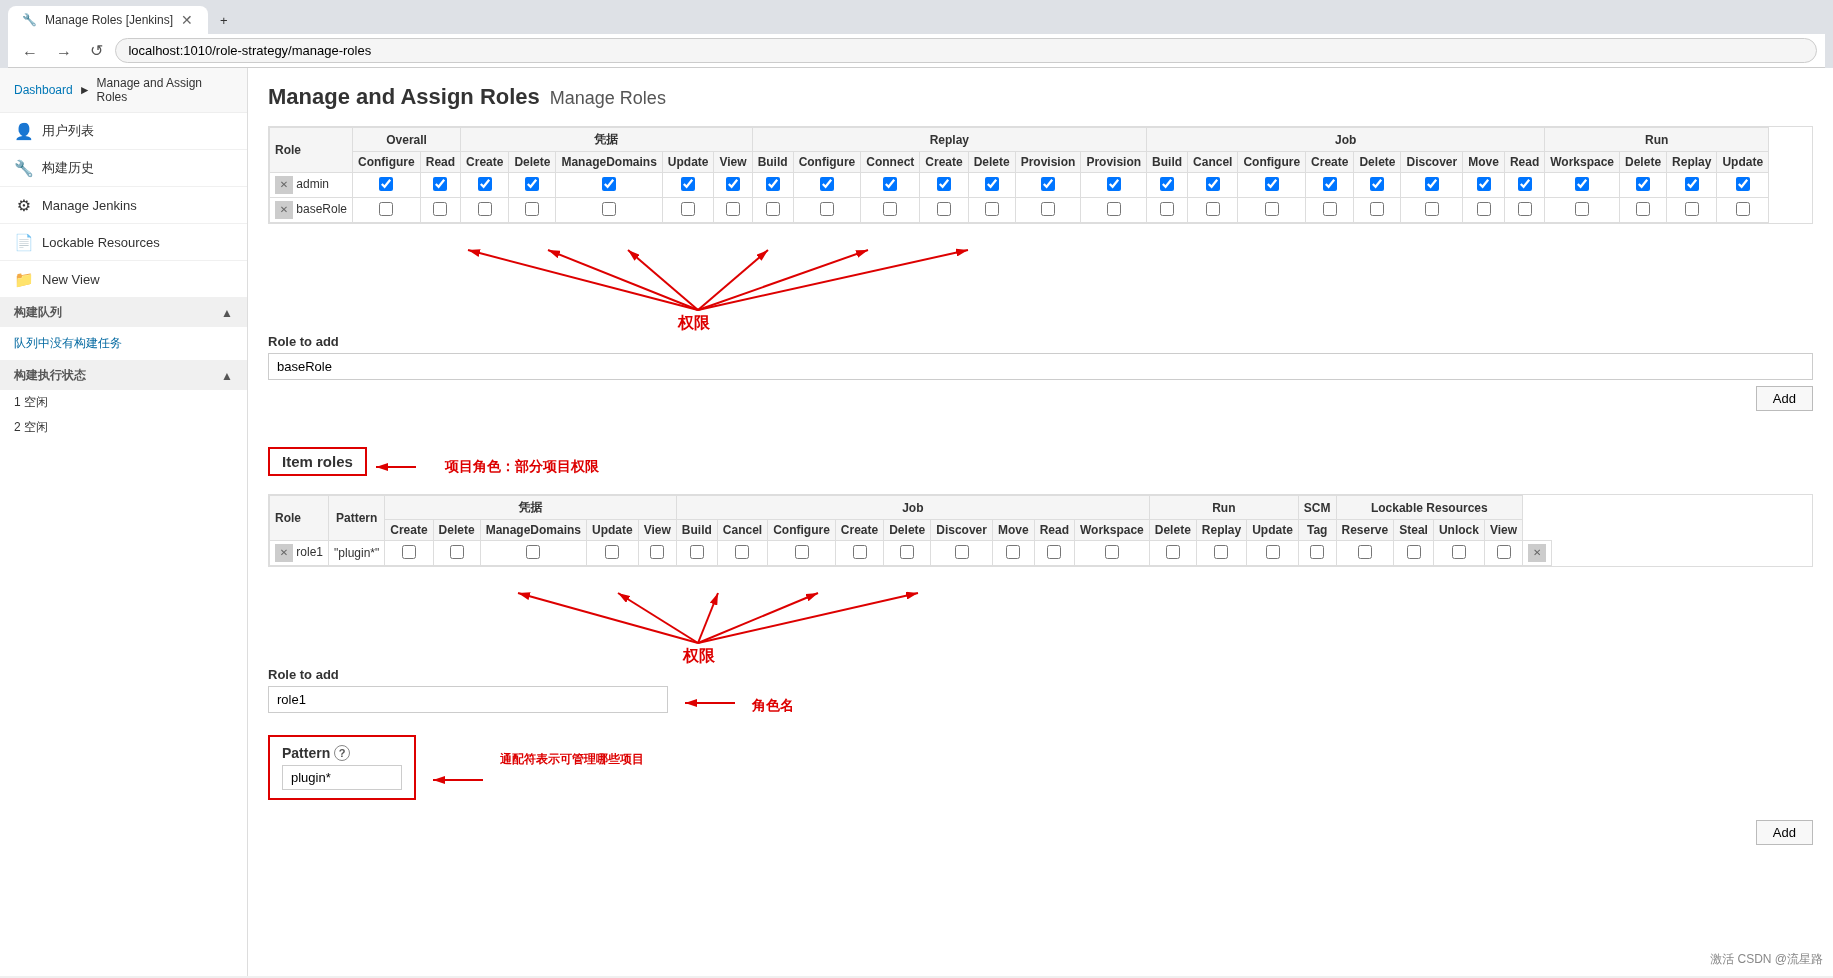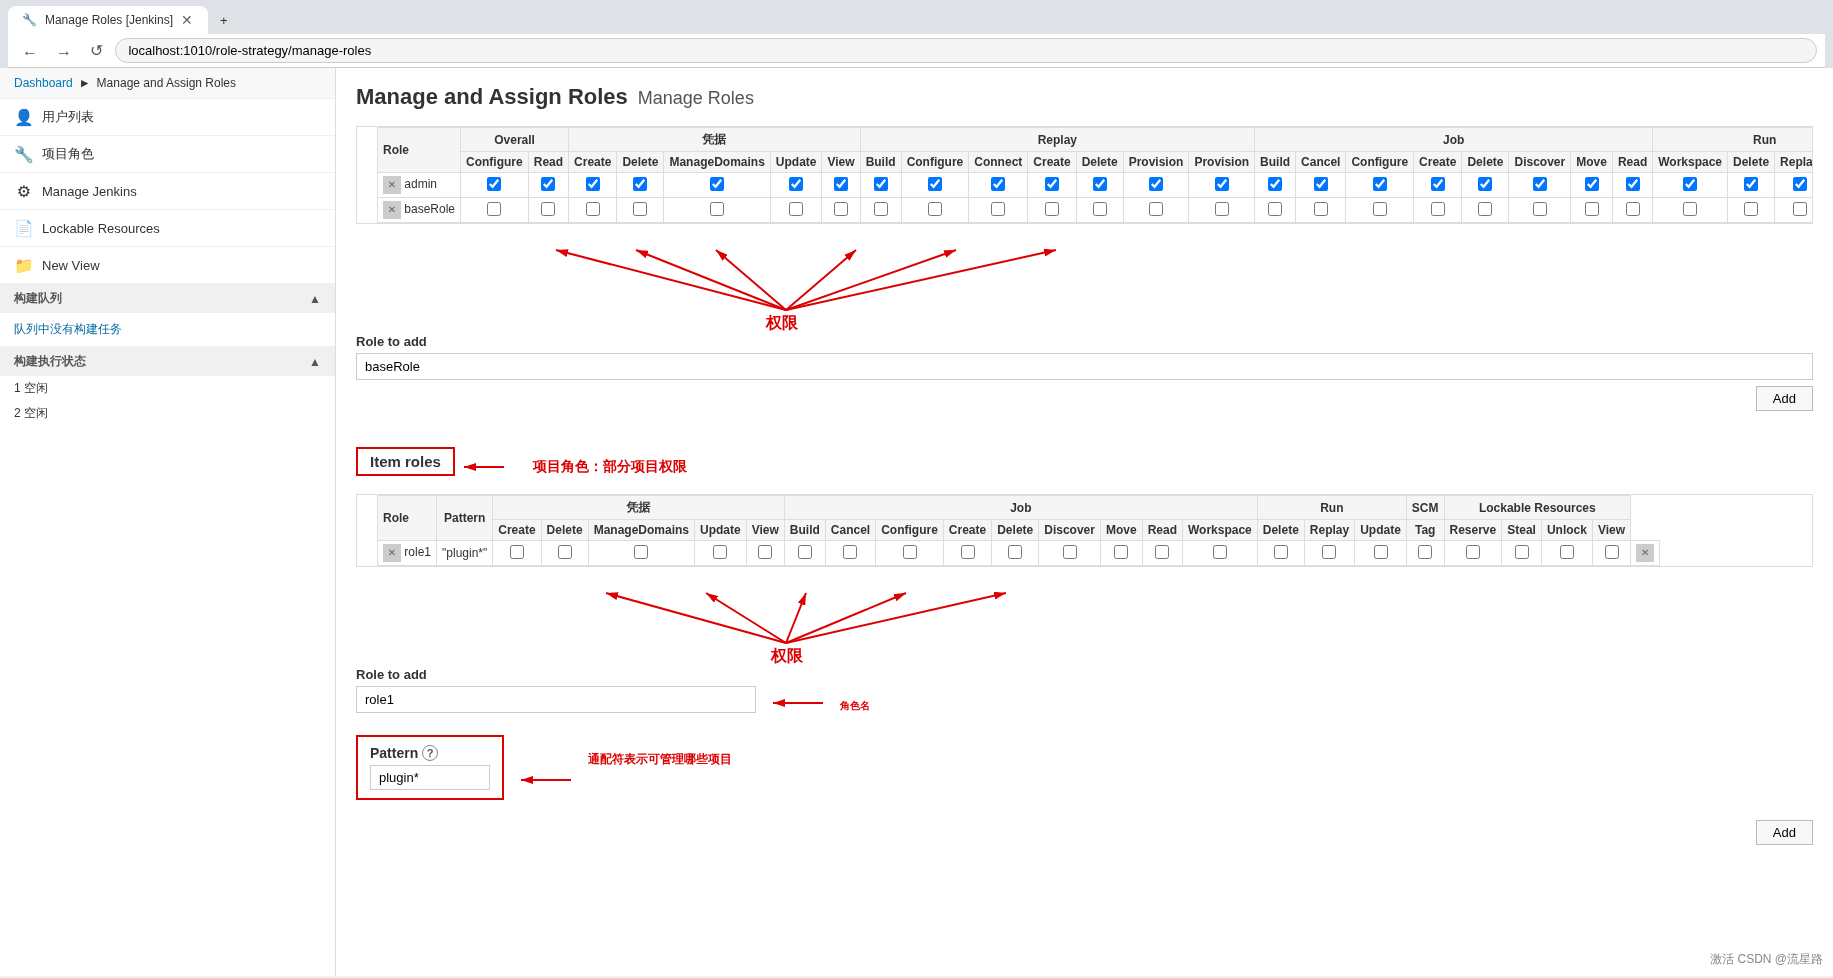--- a/index.html
+++ b/index.html
@@ -56,21 +56,21 @@
     }
 
     
     .app-layout {
       display: flex;
       height: calc(100vh - 70px);
     }
 
     
     .sidebar {
-      width: 336px;
+      width: 248px;
       background: #fff;
       border-right: 1px solid #ddd;
       overflow-y: auto;
       flex-shrink: 0;
     }
     .breadcrumb {
       background: #f8f8f8;
       padding: 8px 14px;
       font-size: 12px;
       border-bottom: 1px solid #eee;
@@ -162,21 +162,20 @@
       display: flex;
       align-items: center;
       margin-bottom: 8px;
     }
 
     
     .roles-table-container {
       overflow-x: auto;
       border: 1px solid #ddd;
       margin-bottom: 16px;
-      padding-left: 20px;
     }
     .roles-table {
       border-collapse: collapse;
       font-size: 12px;
       white-space: nowrap;
     }
     .roles-table th, .roles-table td {
       border: 1px solid #ddd;
       padding: 3px 5px;
       text-align: center;
@@ -307,21 +306,21 @@
       <span>►</span>
       <span>Manage and Assign Roles</span>
     </div>
 
     <a class="sidebar-item" href="#">
       <span class="sidebar-icon">👤</span>
       <span>用户列表</span>
     </a>
     <a class="sidebar-item" href="#">
       <span class="sidebar-icon">🔧</span>
-      <span>项目角色</span>
+      <span>构建历史</span>
     </a>
     <a class="sidebar-item" href="#">
       <span class="sidebar-icon">⚙</span>
       <span>Manage Jenkins</span>
     </a>
     <a class="sidebar-item" href="#">
       <span class="sidebar-icon">📄</span>
       <span>Lockable Resources</span>
     </a>
     <a class="sidebar-item" href="#">
@@ -604,21 +603,21 @@
         <input type="text" class="form-input" style="max-width: 400px;" value="role1">
 
         <svg width="60" height="30">
           <defs>
             <marker id="arrowhead4" markerWidth="6" markerHeight="4" refX="6" refY="2" orient="auto">
               <polygon points="0 0, 6 2, 0 4" fill="#d00"></polygon>
             </marker>
           </defs>
           <line x1="55" y1="15" x2="5" y2="15" stroke="#d00" stroke-width="2" marker-end="url(#arrowhead4)"></line>
         </svg>
-        <span style="color:#d00; font-weight:bold; font-size:10px;margin-top:6px;">角色名</span>
+        <span style="color:#d00; font-weight:bold; font-size:14px;margin-top:6px;">角色名</span>
       </div>
     </div>
 
     <div style="display:flex; align-items:flex-start; gap:12px; margin-bottom: 12px;">
       <div class="pattern-section">
         <div class="pattern-label">
           <span>Pattern</span>
           <span class="help-icon">?</span>
         </div>
         <input type="text" class="pattern-input" value="plugin*" style="">

